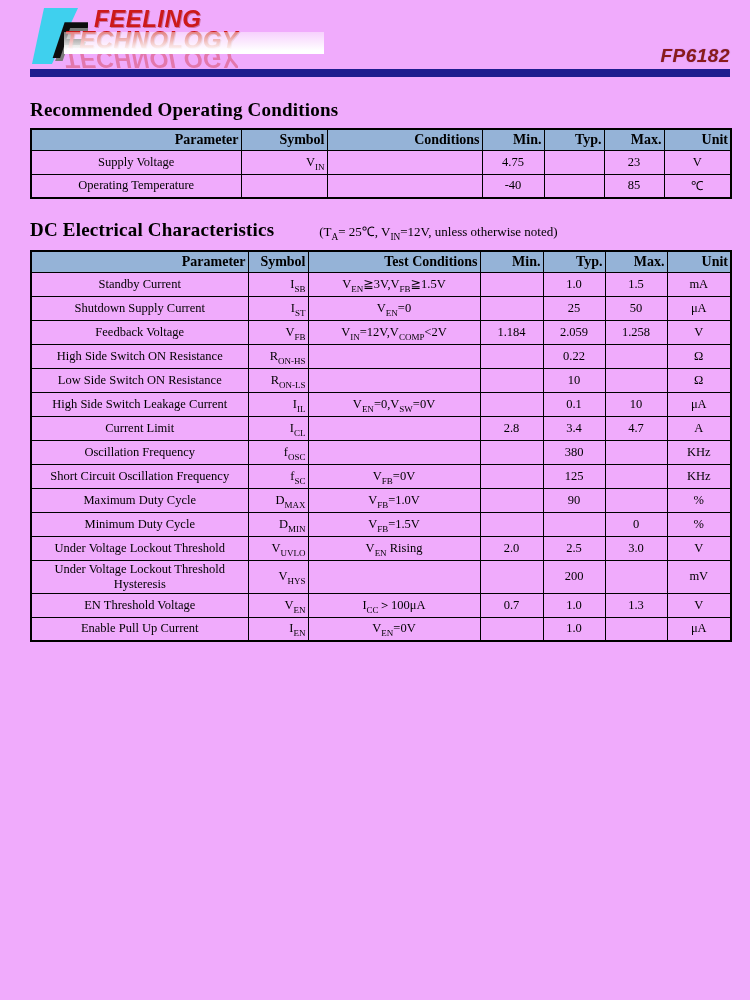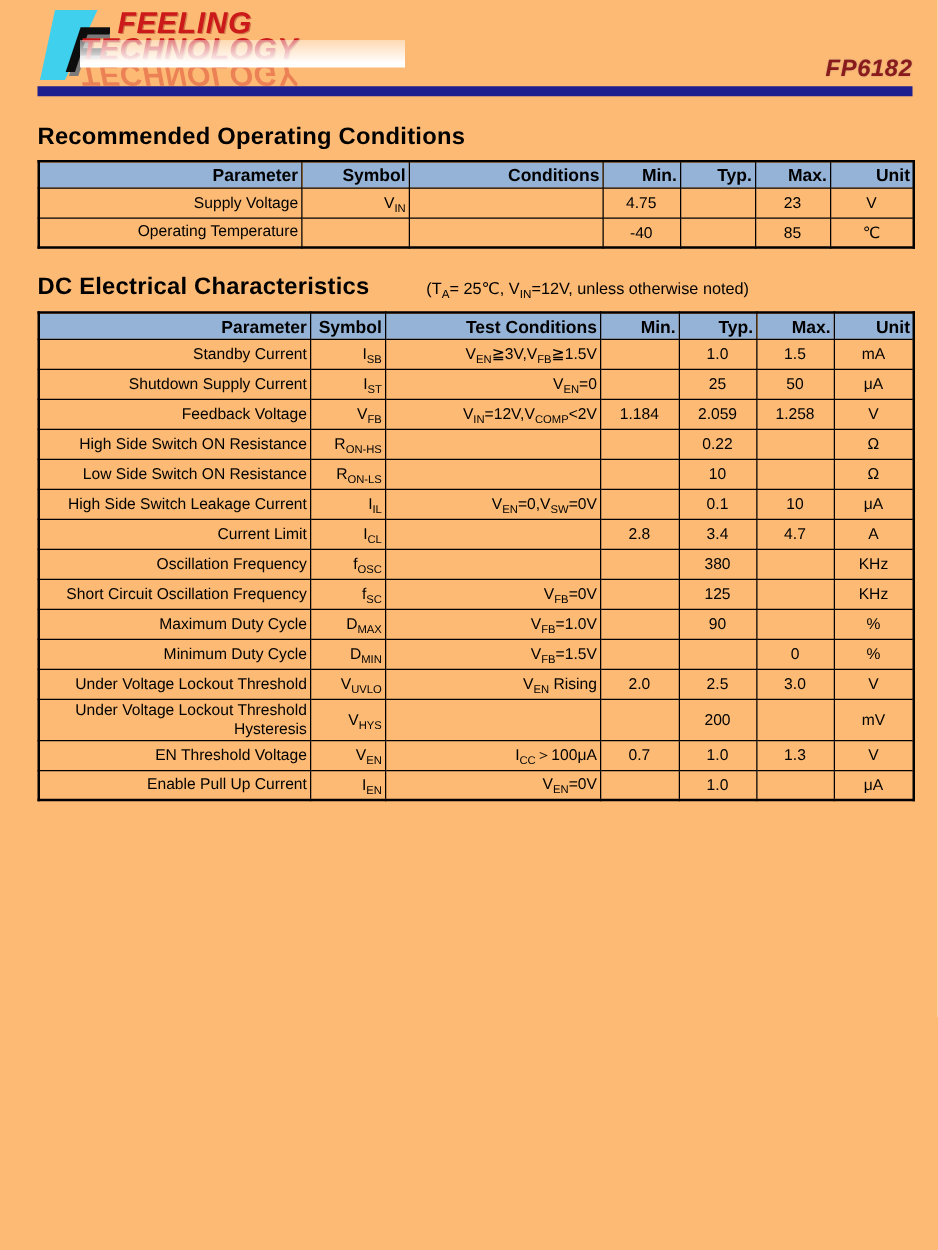--- a/index.html
+++ b/index.html
@@ -10,21 +10,21 @@
     --part-maroon:#8B1A1A;
     --border:#000000;
   }
   *{box-sizing:border-box;}
   html,body{margin:0;padding:0;}
   body{
     width:750px;height:1000px;background:#ffffff;
     font-family:"Liberation Sans","DejaVu Sans",sans-serif;color:#000;
     position:relative;overflow:hidden;
   }
-  .page{position:absolute;inset:0;background:#fdba74;}
+  .page{position:absolute;inset:0;background:#f0abfc;}
 
   
   .logo{position:absolute;left:28px;top:4px;height:72px;}
   .logo-mark{position:absolute;left:0;top:2px;}
   .logo-text{position:absolute;left:36px;top:4px;white-space:nowrap;}
   .lt{
     font-style:italic;font-weight:bold;font-size:24px;line-height:21px;
     color:var(--logo-red);letter-spacing:0.5px;
     text-shadow:1px 1px 0 rgba(130,0,0,0.35);
   }
@@ -43,39 +43,39 @@
     font-size:19px;font-weight:bold;font-style:italic;
     color:var(--part-maroon);letter-spacing:0.5px;
     text-shadow:0 0 1px rgba(40,40,120,0.5);
   }
   .header-rule{
     position:absolute;left:30px;top:69px;width:700px;height:8px;
     background:var(--rule-navy);
   }
 
   
-  .content{position:absolute;left:30px;top:92px;width:700px;}
+  .content{position:absolute;left:30px;top:92px;width:700px;font-family:Liberation Serif, serif;}
   .sec-title{
     font-size:19px;line-height:22px;font-weight:bold;margin:7px 0 7px 0;
     letter-spacing:0.2px;
   }
   .sec-title .note{font-weight:normal;font-size:13px;letter-spacing:0;margin-left:40px;}
 
   table.spec{
     border-collapse:collapse;width:700px;table-layout:fixed;
     border:2px solid var(--border);
   }
   .t-rec{margin-bottom:20px;}
   table.spec th,table.spec td{border:1px solid var(--border);overflow:hidden;}
   table.spec th{
     background:var(--header-bg);height:21px;font-size:14px;font-weight:bold;
     text-align:right;padding:0 2px;
   }
   table.spec td{height:24px;font-size:12.5px;padding:1px 2px;vertical-align:middle;}
-  td.c-param,td.c-cond{text-align:right;padding-left:4px;line-height:1.2;}
+  td.c-param,td.c-cond{text-align:center;padding-left:4px;line-height:1.2;}
   td.c-sym{text-align:right;font-size:13px;}
   td.c-num{text-align:center;}
   sub{font-size:0.72em;line-height:0;}
 
   .t-rec col:nth-child(1){width:210px}
   .t-rec col:nth-child(2){width:86px}
   .t-rec col:nth-child(3){width:155px}
   .t-rec col:nth-child(4){width:62px}
   .t-rec col:nth-child(5){width:60px}
   .t-rec col:nth-child(6){width:60px}

